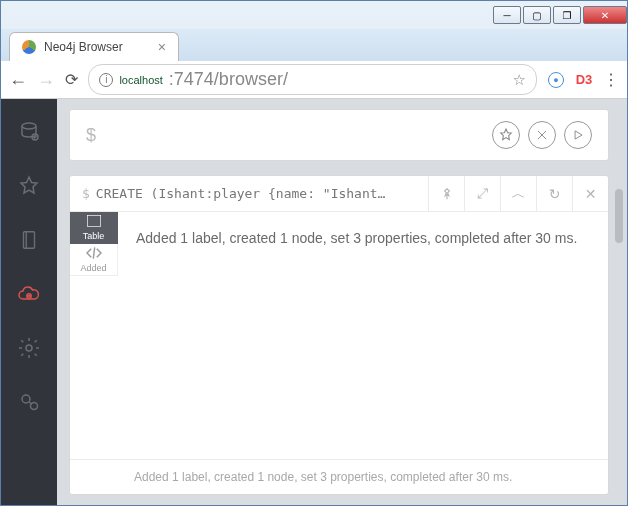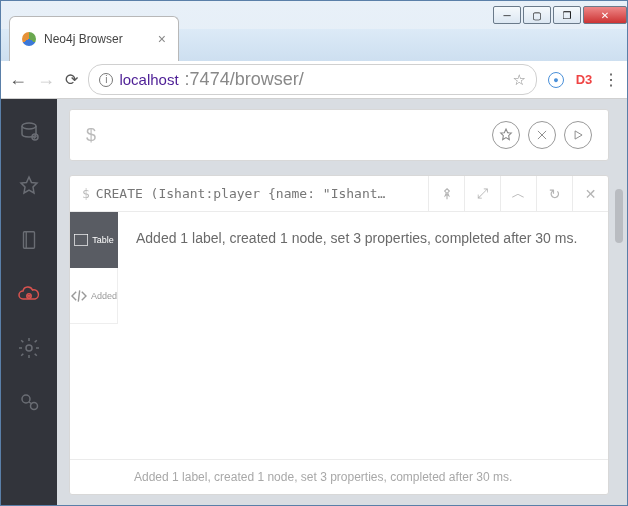--- a/index.html
+++ b/index.html
@@ -7,33 +7,33 @@
   
   
   .window { background: linear-gradient(to bottom, #e8f0f8, #cfe0f0); border: 1px solid #5a7fa8; height: 506px; display: flex; flex-direction: column; }
   .titlebar { height: 28px; display: flex; justify-content: flex-end; align-items: center; padding: 0 0 0 8px; }
   .win-controls { display: flex; gap: 2px; }
   .win-btn { width: 28px; height: 18px; border: 1px solid #6a7a8a; background: linear-gradient(to bottom, #f5f9fc, #dce7f2); border-radius: 2px; display: flex; align-items: center; justify-content: center; font-size: 10px; cursor: pointer; }
   .win-close { width: 44px; background: linear-gradient(to bottom, #e88, #c33); color: #fff; }
   
   
   .tabstrip { height: 32px; display: flex; align-items: flex-end; padding-left: 8px; background: linear-gradient(to bottom,#dceaf7,#cddff0); }
-  .tab { background: #fff; border: 1px solid #b8b8b8; border-bottom: none; border-radius: 6px 6px 0 0; padding: 14px 12px; display: flex; align-items: center; gap: 8px; min-width: 170px; position: relative; }
+  .tab { background: #fff; border: 1px solid #b8b8b8; border-bottom: none; border-radius: 6px 6px 0 0; padding: 6px 12px; display: flex; align-items: center; gap: 8px; min-width: 170px; position: relative; }
   .tab-favicon { width: 14px; height: 14px; border-radius: 50%; background: conic-gradient(#6aa84f 0 120deg, #3c78d8 120deg 240deg, #e69138 240deg 360deg); display:inline-block; }
   .tab-title { font-size: 12px; color: #444; }
   .tab-close { margin-left: auto; color: #888; font-size: 14px; cursor: pointer; }
   
   
   .toolbar { background: #fff; border-bottom: 1px solid #d0d0d0; height: 38px; display: flex; align-items: center; padding: 0 8px; gap: 10px; }
   .nav-arrow { font-size: 18px; color: #555; cursor: pointer; width: 18px; text-align:center; }
   .nav-arrow.disabled { color: #ccc; cursor: default; }
   .reload { font-size: 16px; color: #555; cursor: pointer; }
   .omnibox { flex: 1; display: flex; align-items: center; border: 1px solid #d0d0d0; border-radius: 14px; padding: 4px 10px; gap: 6px; }
   .info-icon { width: 14px; height: 14px; border: 1px solid #777; border-radius: 50%; color:#777; font-size: 10px; display: flex; align-items: center; justify-content: center; }
-  .url-host { color: #4c1d95; font-size: 15px; }
+  .url-host { color: #14532d; font-size: 11px; }
   .url-path { color: #888; font-size: 18px; }
   .star-addr { margin-left: auto; color: #888; font-size: 15px; }
   .ext-icon { width:18px; height:18px; display:flex; align-items:center; justify-content:center; font-size:13px; font-weight:bold; }
   .ext1 { color:#4a90d9; position:relative; }
   .ext1::after{content:"";position:absolute;width:14px;height:14px;border:1.5px solid #4a90d9;border-radius:50%;}
   .ext1 span{font-size:9px;color:#4a90d9;}
   .ext2 { color:#ef4444; }
   .menu-dots { color:#555; font-size:16px; cursor:pointer; }
   
   
@@ -53,21 +53,21 @@
   .round-btn svg { stroke:#888; fill:none; stroke-width:1.6; }
   
   .result-card { background:#fff; border:1px solid #d8d8d8; border-radius:3px; flex:1; display:flex; flex-direction:column; overflow:hidden; }
   .card-head { display:flex; align-items:stretch; border-bottom:1px solid #ebebeb; }
   .query-cell { flex:1; padding:10px 12px; font-family: monospace; font-size:13px; color:#777; display:flex; align-items:center; gap:6px;}
   .qp { color:#bbb; }
   .card-tools { display:flex; }
   .tool-btn { width:36px; border-left:1px solid #ebebeb; display:flex; align-items:center; justify-content:center; color:#b5b5b5; cursor:pointer; font-size:14px; }
   .card-body { flex:1; display:flex; }
   .view-tabs { width:48px; display:flex; flex-direction:column; }
-  .vt { height:56px; display:flex; flex-direction:row; align-items:center; justify-content:center; gap:3px; font-size:9px; color:#999; cursor:pointer; border-bottom:1px solid #eee; border-right:1px solid #eee;}
+  .vt { height:32px; display:flex; flex-direction:column; align-items:center; justify-content:center; gap:3px; font-size:9px; color:#999; cursor:pointer; border-bottom:1px solid #eee; border-right:1px solid #eee;}
   .vt.active { background:#595c63; color:#fff; border-color:#595c63;}
   .vt svg { stroke: currentColor; fill:none; }
   .result-text { flex:1; padding:16px 18px; color:#6a6a6a; font-size:14px; line-height:1.5; }
   .card-foot { border-top:1px solid #ebebeb; padding:10px 16px 10px 64px; color:#a8a8a8; font-size:12px; }
   
   .vscroll { position:absolute; right:4px; top:8px; bottom:8px; width:8px; }
   .vthumb { position:absolute; top:82px; width:8px; height:54px; background:#b9bcc1; border-radius:4px; }
 </style>
 </head>
 <body>

